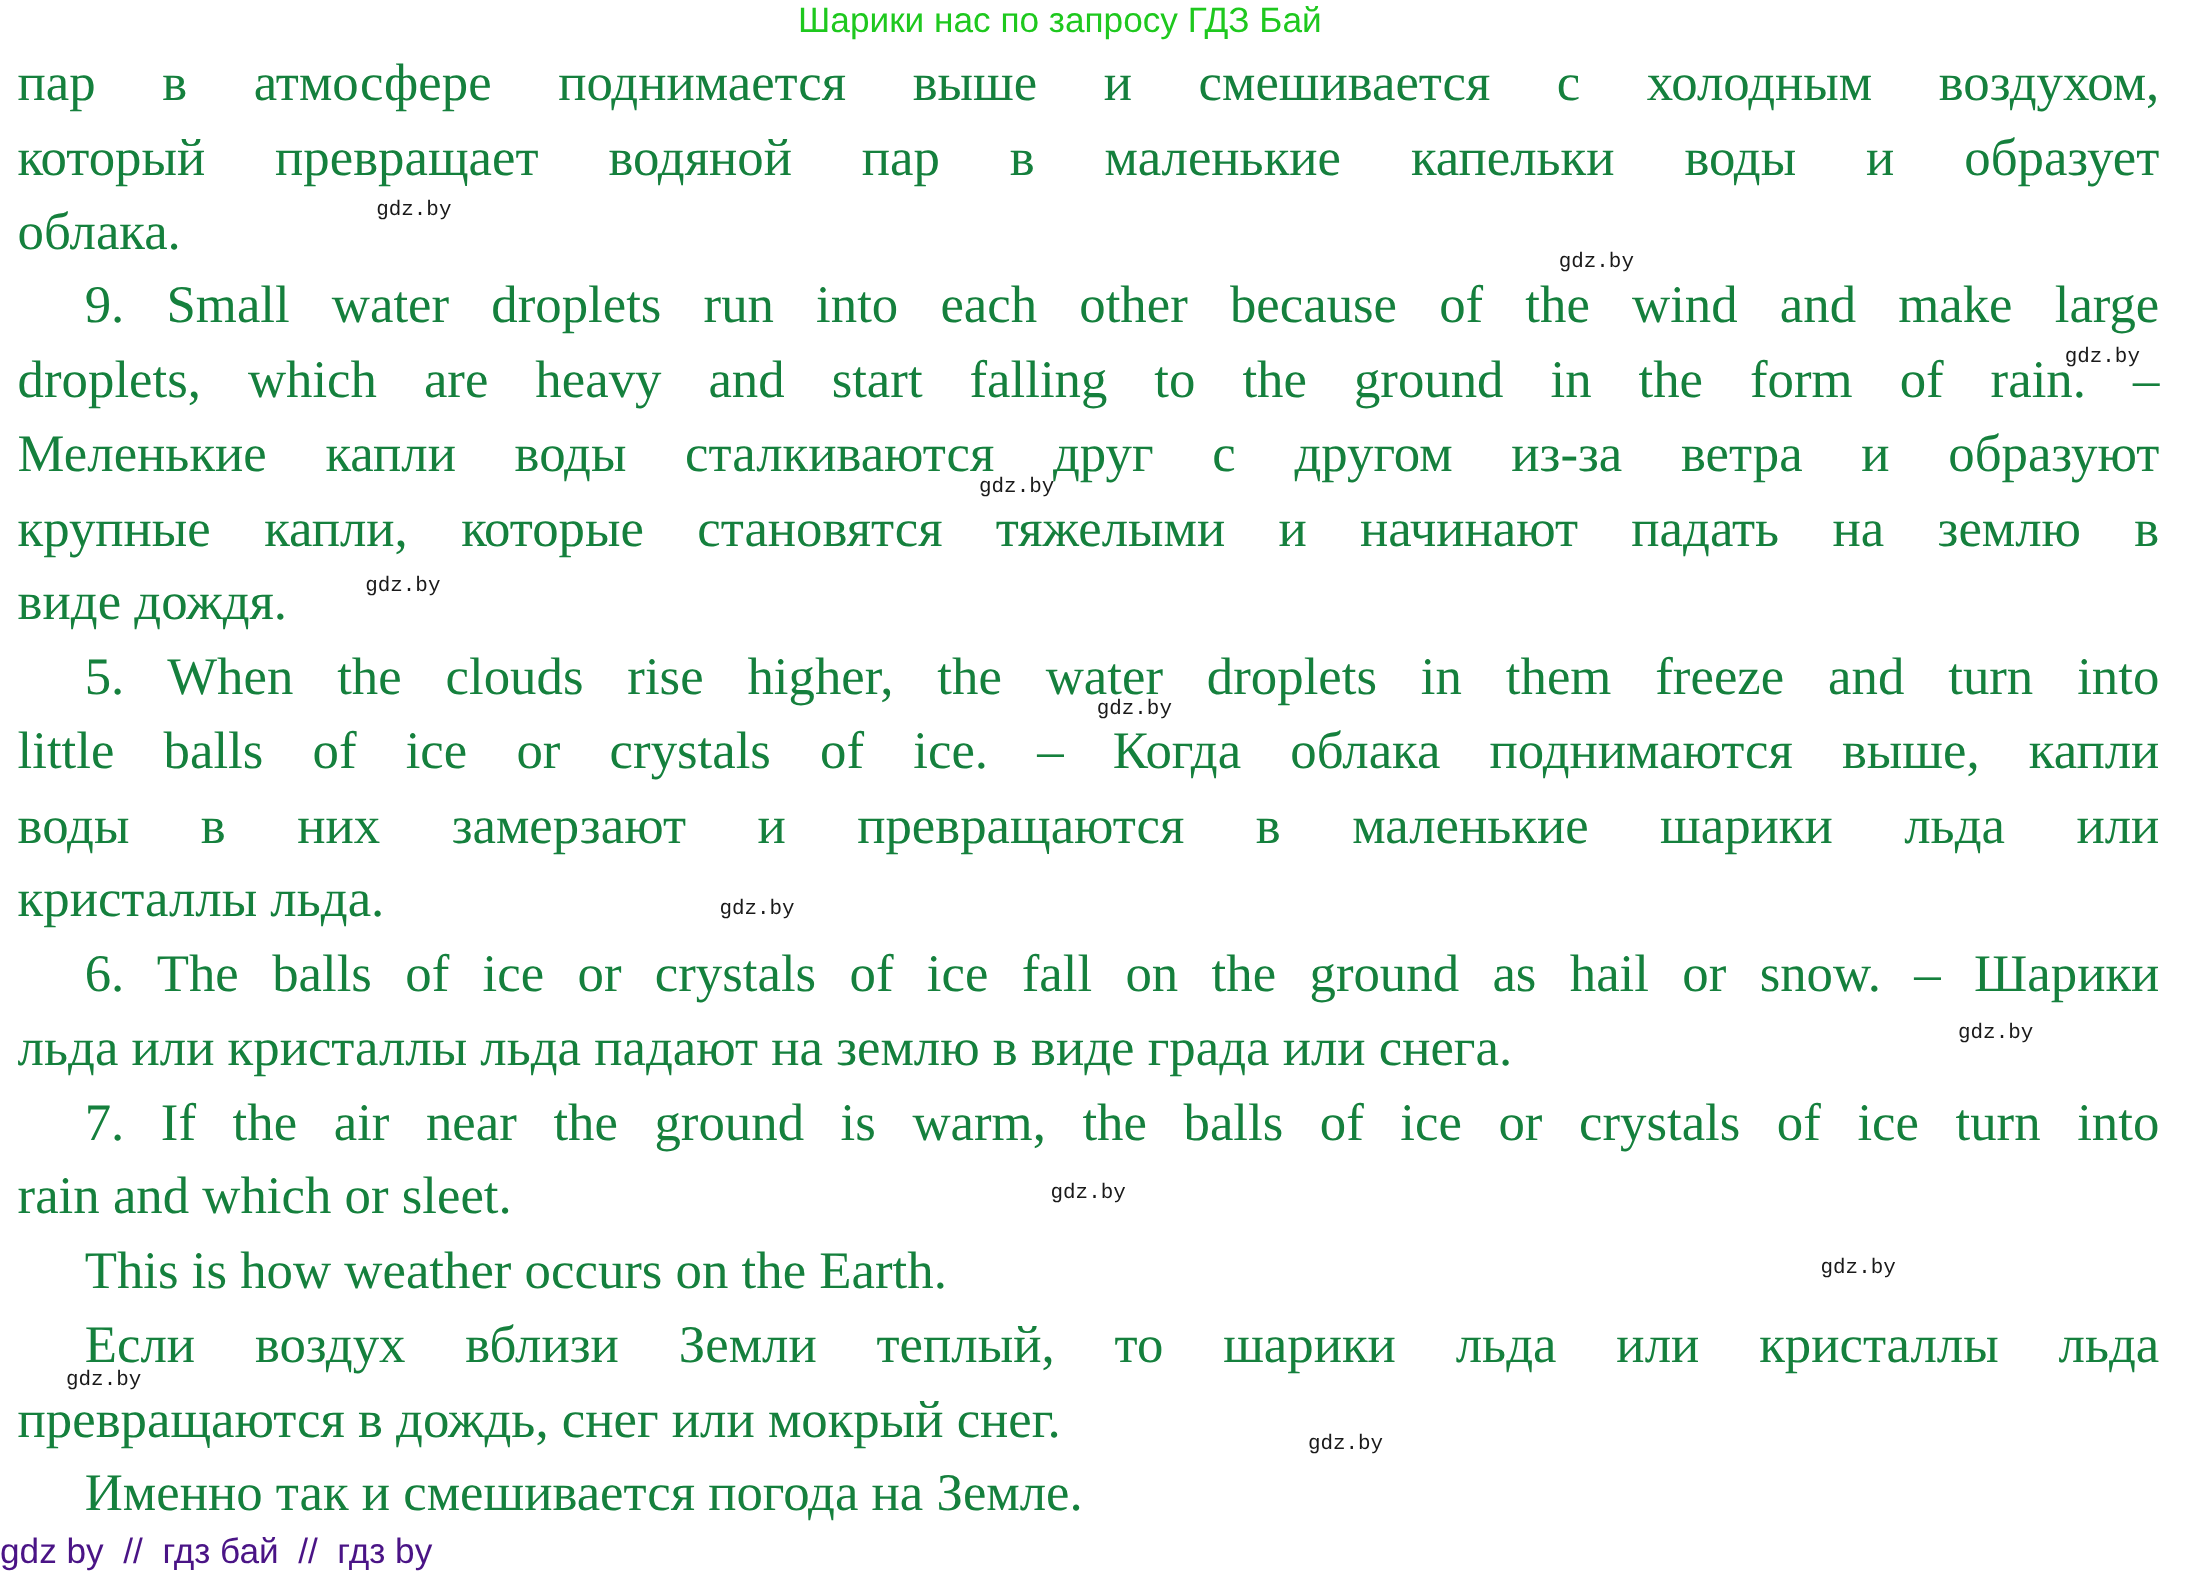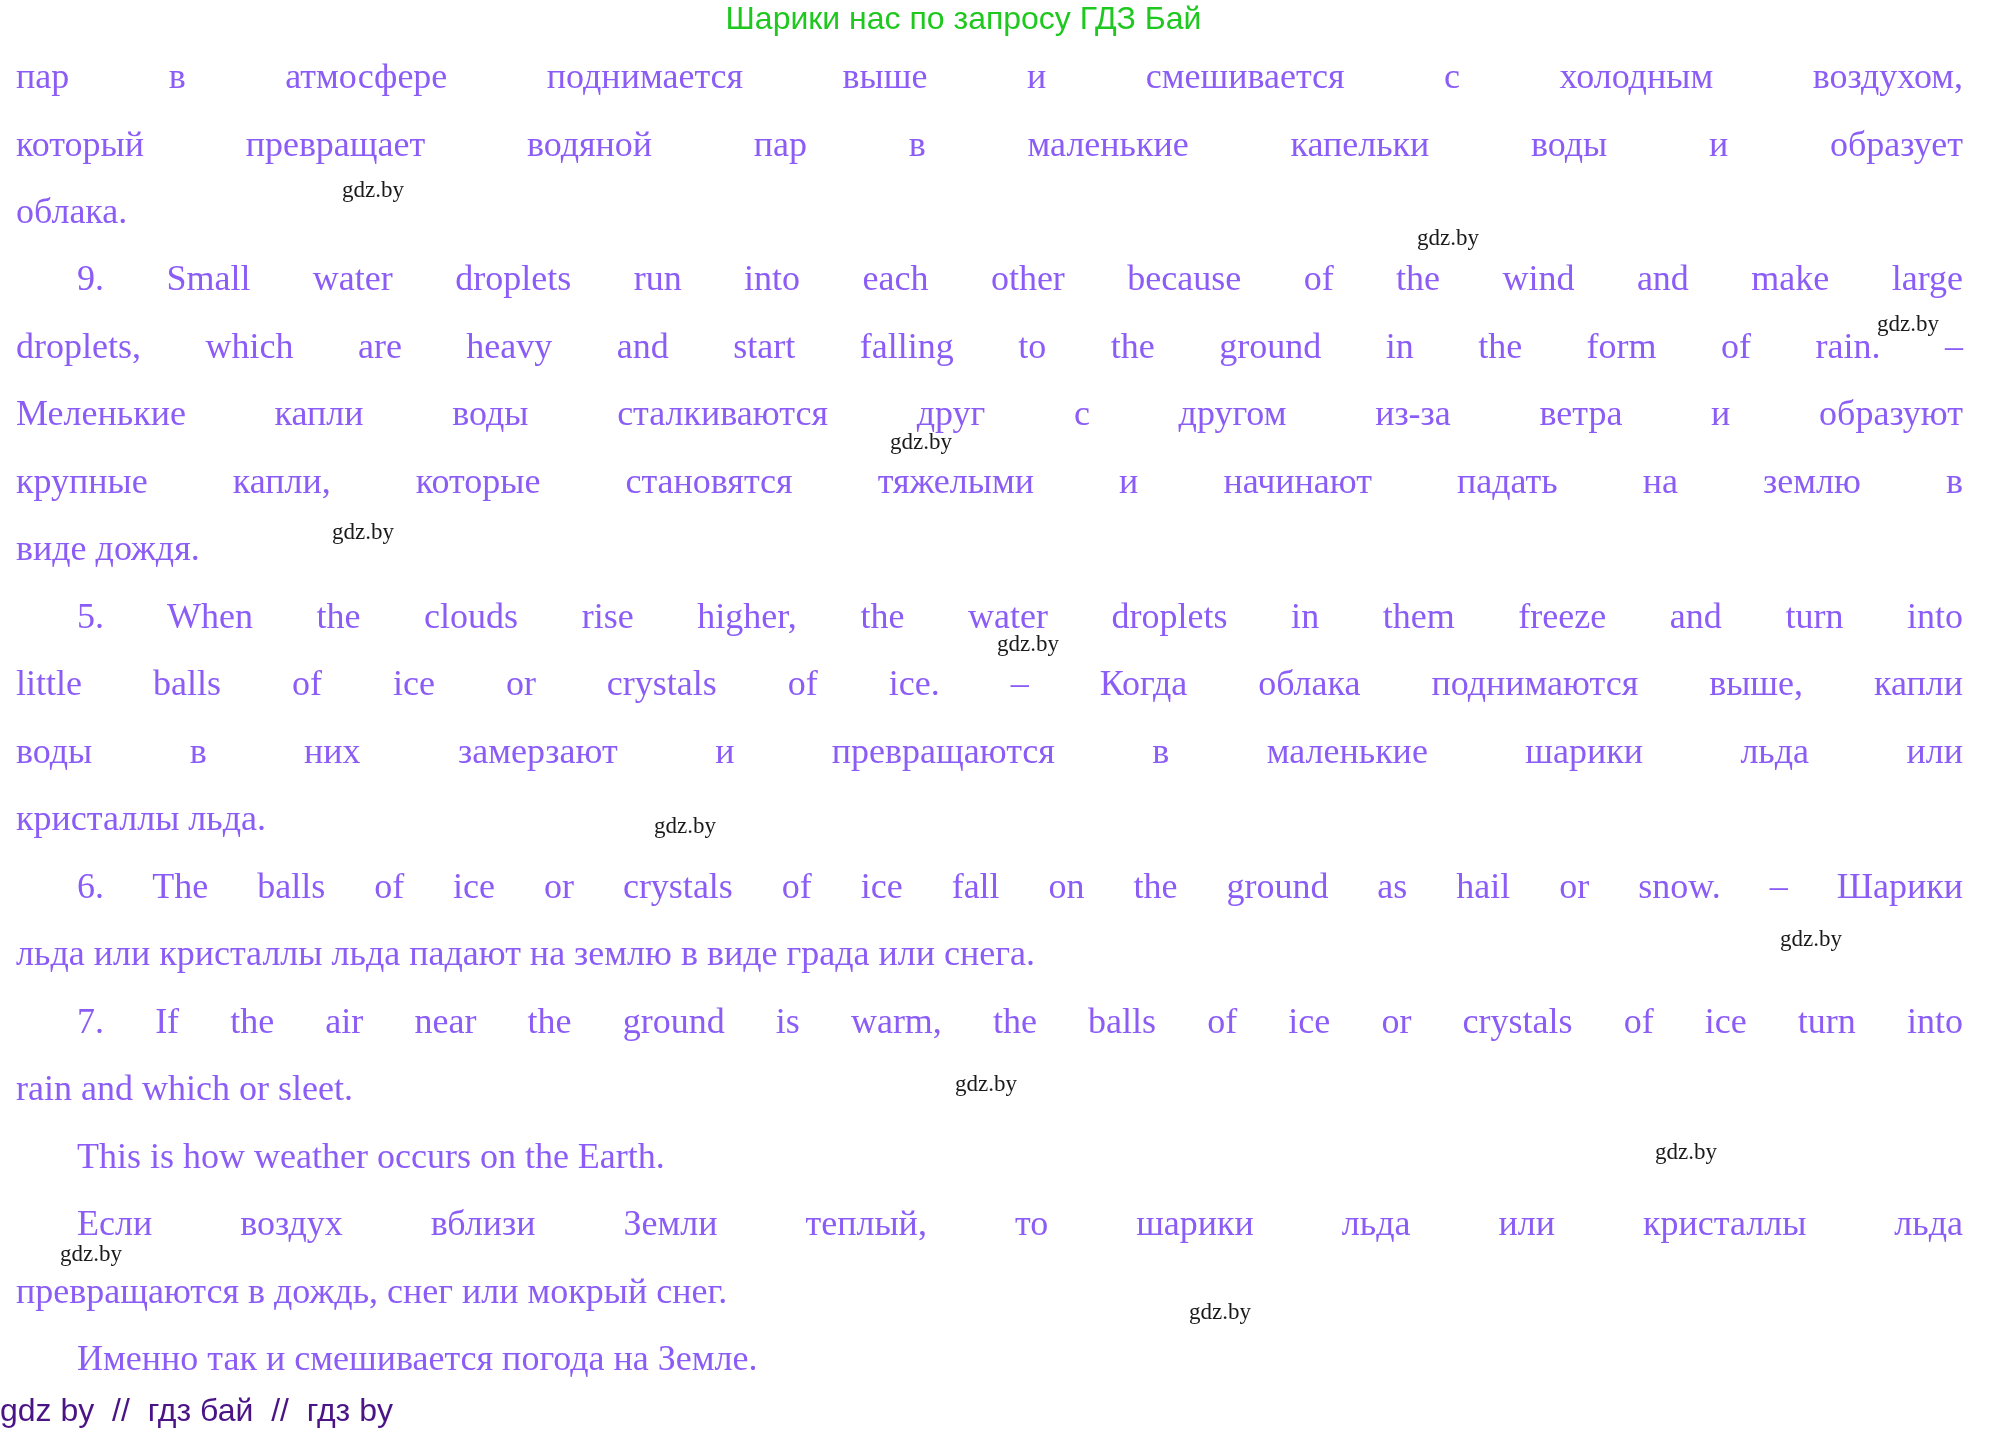--- a/index.html
+++ b/index.html
@@ -5,28 +5,28 @@
     html, body { margin: 0; padding: 0; background: #ffffff; }
     body { width: 2007px; height: 1431px; position: relative; overflow: hidden; }
     .header {
       position: absolute; left: 0; width: 2007px; top: 0px; height: 36px;
       text-align: center; font-family: "Liberation Sans", sans-serif;
       font-size: 32px; line-height: 36px; color: #1ec81e; padding-left: -40px;
     }
     .header span { position: relative; left: -40px; }
     .line {
       position: absolute; left: 16px; width: 1947px;
-      font-family: "Liberation Serif", serif; font-size: 36px; color: #8b5cf6;
+      font-family: "Liberation Serif", serif; font-size: 48px; color: #15803d;
       line-height: 56px; height: 56px; white-space: nowrap; overflow: visible;
     }
     .line.just { text-align: justify; text-align-last: justify; }
     .line.indent { left: 77px; width: 1886px; }
     .wm {
-      position: absolute; font-family: Liberation Serif, serif;
-      font-size: 23px; line-height: 28px; color: #1a1a1a; white-space: nowrap;
+      position: absolute; font-family: Liberation Mono, monospace;
+      font-size: 19px; line-height: 28px; color: #1a1a1a; white-space: nowrap;
     }
     .footer {
       position: absolute; left: 0; width: 2007px; top: 1392px; height: 36px;
       text-align: left; font-family: "Liberation Sans", sans-serif;
       font-size: 32px; line-height: 36px; color: #4a1486; white-space: pre;
     }
   </style>
 </head>
 <body>
 

